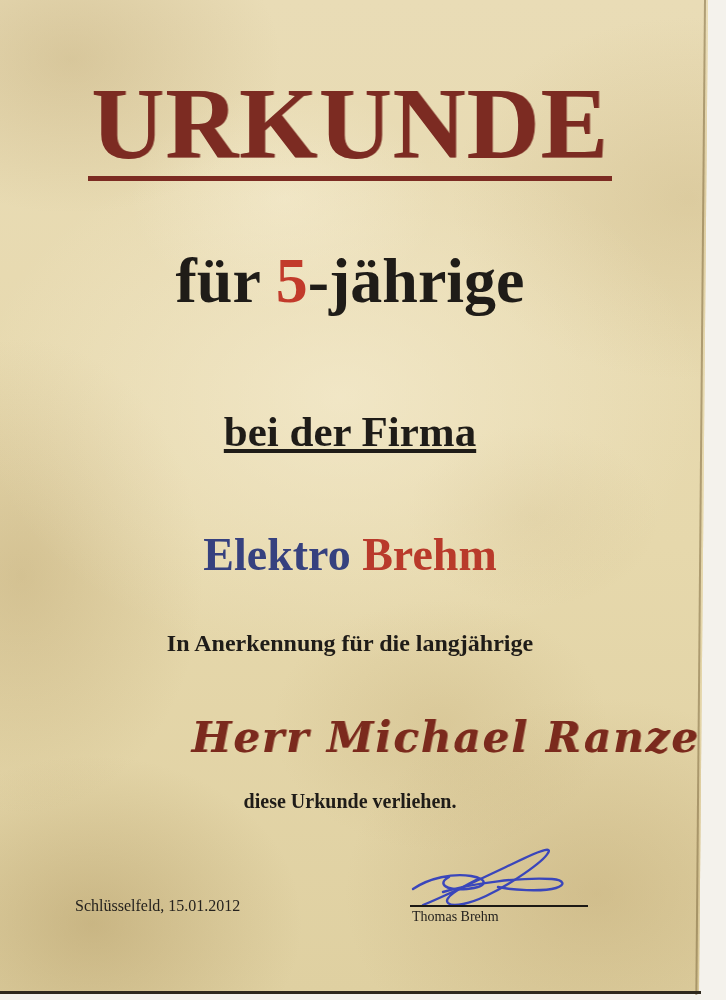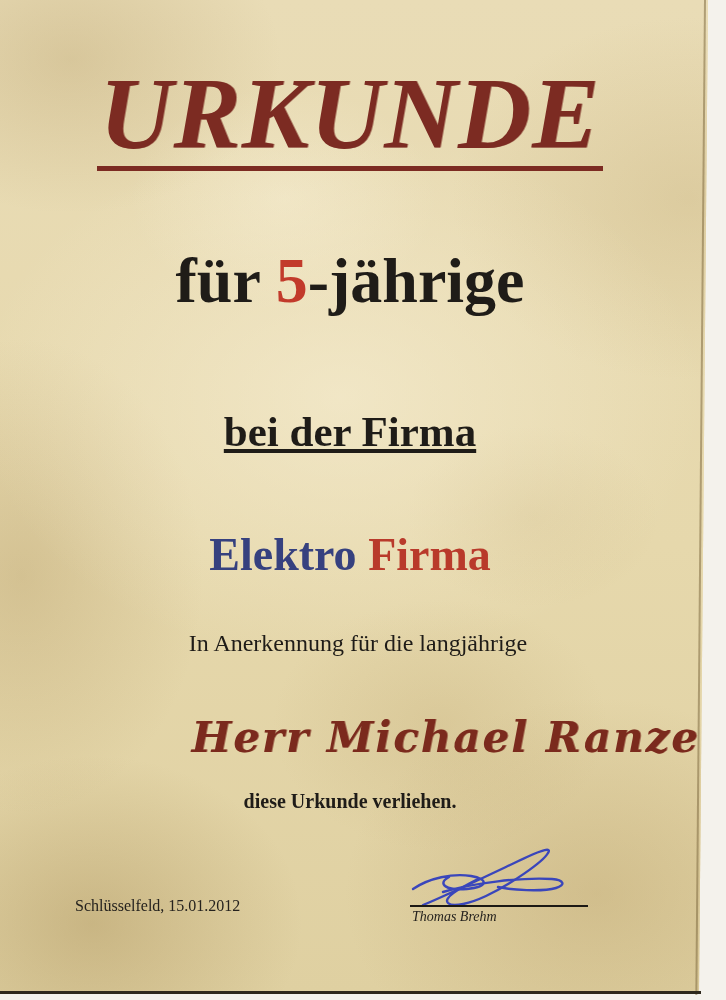--- a/index.html
+++ b/index.html
@@ -62,21 +62,21 @@
 
   
   .center-line {
     position: absolute;
     left: 0;
     width: 700px;
     text-align: center;
     white-space: nowrap;
   }
 
-  .title-wrap { top: 64px; font-style: italic; }
+  .title-wrap { top: 74px; }
   .title {
     display: inline-block;
     margin: 0;
     font-size: 101px;
     line-height: 1.0;
     font-weight: bold;
     letter-spacing: 1px;
     color: #7c2b22;
     border-bottom: 5px solid #7c2b22;
     padding: 0 3px 1px 3px;
@@ -107,23 +107,22 @@
     line-height: 1.0;
     font-weight: bold;
   }
   .company-first  { color: #36417f; }
   .company-second { color: #b93a2b; }
 
   .recognition {
     top: 629px;
     font-size: 24px;
     line-height: 29px;
-    font-weight: normal;
-    color: #1f1c18;
-    margin-left: 8px;
+    font-weight: bold;
+    color: #1f1c18;
   }
 
   .recipient-line {
     top: 717px;
     font-family: "DejaVu Serif", serif;
     font-style: italic;
     font-weight: bold;
     font-size: 42px;
     line-height: 1.0;
     letter-spacing: 2px;
@@ -166,40 +165,39 @@
     height: 2px;
     background: #1c1914;
   }
 
   .signer-name {
     position: absolute;
     left: 412px;
     top: 909px;
     font-size: 14px;
     color: #25221e;
-    font-style: italic;
   }
 </style>
 </head>
 <body>
 
 <div class="scan">
 
   <div class="paper">
 
     <div class="center-line title-wrap">
       <h1 class="title">URKUNDE</h1>
     </div>
 
     <div class="center-line years-line"><span>für </span><span class="years-highlight">5</span><span>-jährige</span></div>
 
 
     <div class="center-line loyalty-line loyalty-2">bei der Firma</div>
 
-    <div class="center-line company-line"><span class="company-first">Elektro</span><span class="company-second"> Firma</span></div>
+    <div class="center-line company-line"><span class="company-first">Elektro</span><span class="company-second"> Brehm</span></div>
 
     <div class="center-line recognition">
       <div>In Anerkennung für die langjährige</div>
     </div>
 
     <div class="center-line recipient-line">Herr Michael Ranze</div>
 
     <div class="center-line award-line">diese Urkunde verliehen.</div>
 
     <div class="place-date">Schlüsselfeld, 15.01.2012</div>

